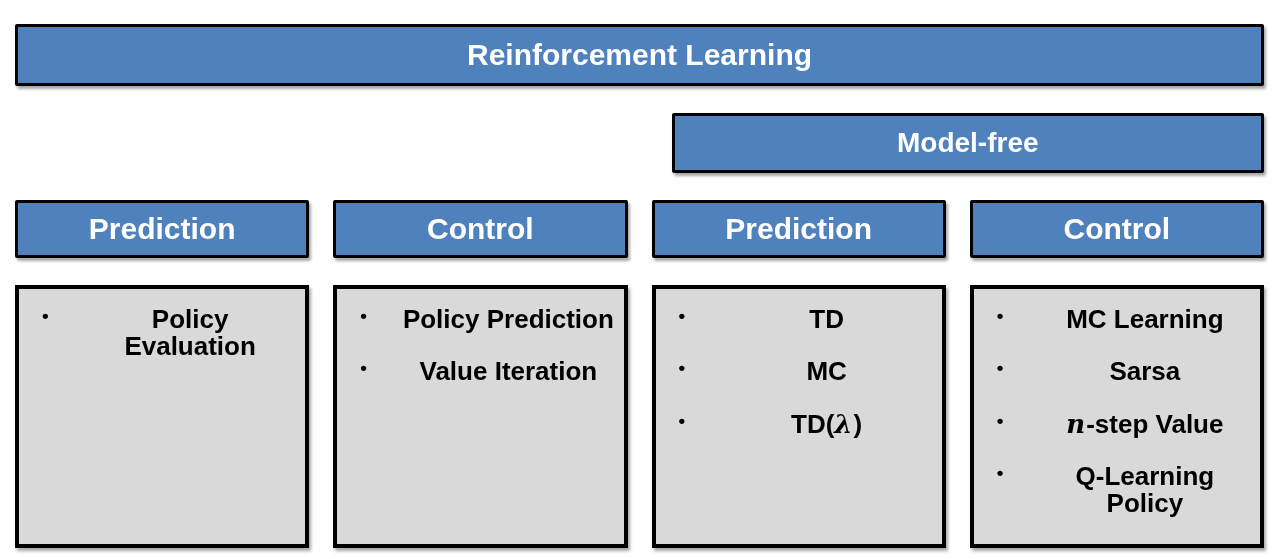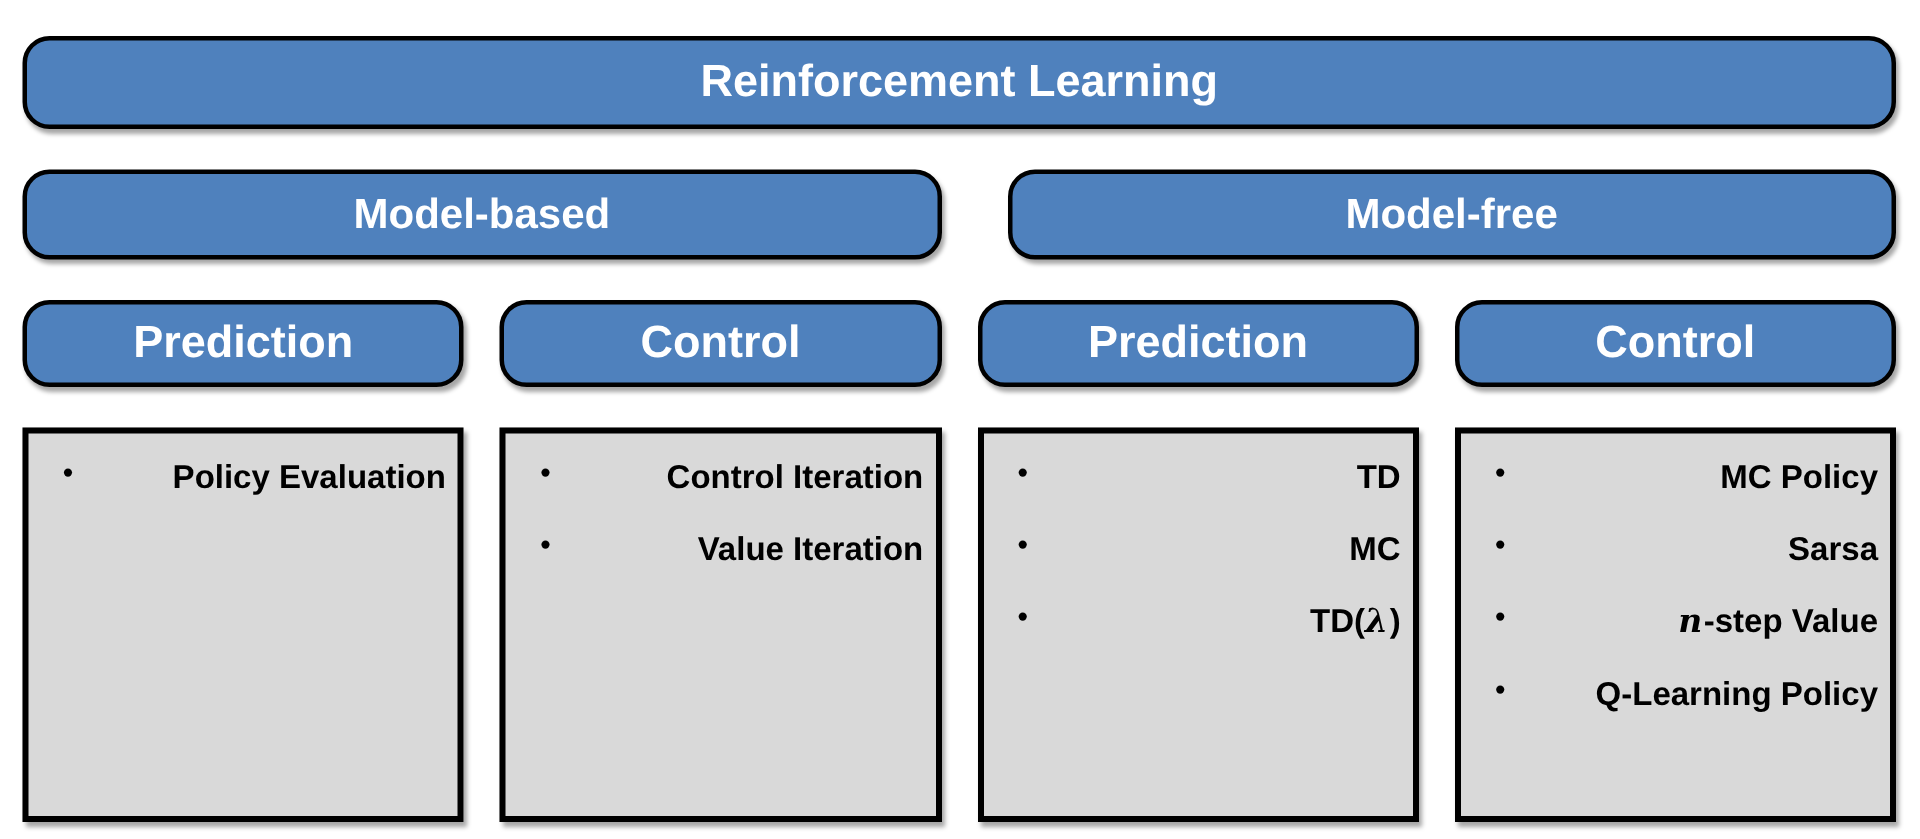--- a/index.html
+++ b/index.html
@@ -23,21 +23,21 @@
   .box {
     box-sizing: border-box;
     display: flex;
     align-items: center;
     justify-content: center;
     text-align: center;
   }
   .blue {
     background: var(--box-blue, #4F81BD);
     border: 3px solid var(--border, #000000);
-    border-radius: 18px;
+    border-radius: 2px;
     color: var(--header-text, #ffffff);
     font-weight: bold;
     box-shadow: 2px 3px 3px rgba(0,0,0,0.35);
   }
   .title-box { grid-column: 1 / -1; font-size: 30px; }
   .branch-box { font-size: 28px; }
   .branch-box.left  { grid-column: 1 / 3; }
   .branch-box.right { grid-column: 3 / 5; margin-left: 20px; }
   .header-box { font-size: 30px; }
   .list-box {
@@ -51,25 +51,25 @@
   .list-box ul {
     list-style: none;
     margin: 0;
     padding: 17px 8px 0 0;
     width: 100%;
   }
   .list-box li {
     position: relative;
     padding-left: 64px;
     margin-bottom: 25px;
-    font-size: 22px;
+    font-size: 26px;
     font-weight: bold;
     color: var(--item-text, #000000);
     line-height: 1.05;
-    text-align: right;
+    text-align: center;
   }
   .list-box li::before {
     content: "\2022";
     position: absolute;
     left: 23px;
     top: 0px;
     font-size: 19px;
     color: var(--item-text, #000000);
   }
   .math {
@@ -81,23 +81,20 @@
 </style>
 </head>
 <body>
 
 <div class="canvas">
 
   <div class="box blue title-box">
     <span>Reinforcement Learning</span>
   </div>
 
-  <div class="box blue branch-box left">
-    <span>Model-based</span>
-  </div>
   <div class="box blue branch-box right">
     <span>Model-free</span>
   </div>
 
   <div class="box blue header-box">
     <span>Prediction</span>
   </div>
   <div class="box blue header-box">
     <span>Control</span>
   </div>
@@ -108,33 +105,33 @@
     <span>Control</span>
   </div>
 
   <div class="box list-box">
     <ul>
         <li><span class="txt">Policy Evaluation</span></li>
       </ul>
   </div>
   <div class="box list-box">
     <ul>
-        <li><span class="txt">Control Iteration</span></li>
+        <li><span class="txt">Policy Prediction</span></li>
         <li><span class="txt">Value Iteration</span></li>
       </ul>
   </div>
   <div class="box list-box">
     <ul>
         <li><span class="txt">TD</span></li>
         <li><span class="txt">MC</span></li>
         <li><span class="txt">TD(</span><span class="math">λ</span><span class="txt">)</span></li>
       </ul>
   </div>
   <div class="box list-box">
     <ul>
-        <li><span class="txt">MC Policy</span></li>
+        <li><span class="txt">MC Learning</span></li>
         <li><span class="txt">Sarsa</span></li>
         <li><span class="math">n</span><span class="txt">-step Value</span></li>
         <li><span class="txt">Q-Learning Policy</span></li>
       </ul>
   </div>
 
 </div>
 
 </body></html>

